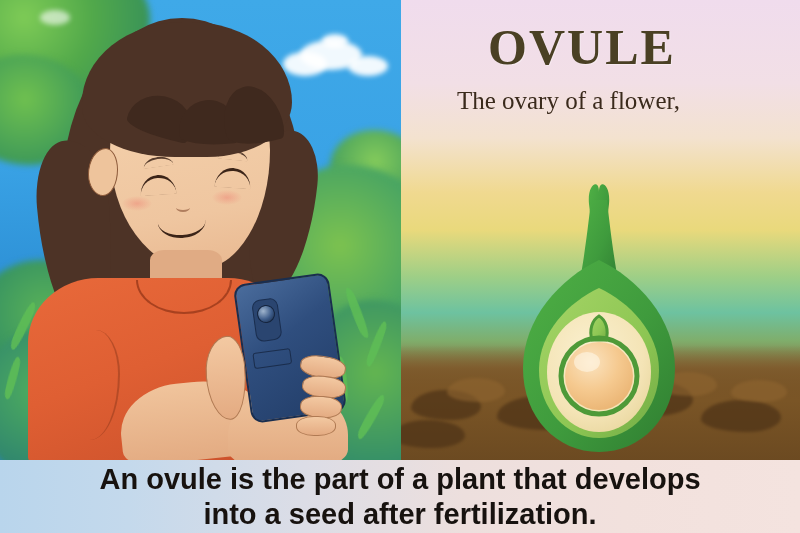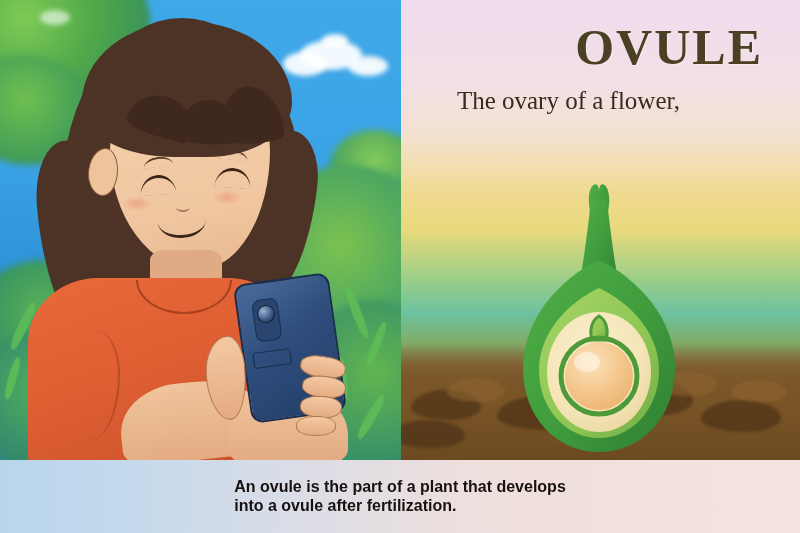--- a/index.html
+++ b/index.html
@@ -316,21 +316,21 @@
     opacity: .72;
     filter: blur(1.4px);
   }
   .clod.light { background: #8f6530; opacity: .6; }
 
   
   .title {
     position: absolute;
     left: 0; top: 18px;
     width: 362px;
-    text-align: right;
+    text-align: center;
     font-family: "Liberation Serif", serif;
     font-weight: bold;
     font-size: 50px;
     letter-spacing: 2px;
     color: #4a4024;
     text-shadow: 1px 1px 0 rgba(255,255,255,.35);
   }
   .subtitle {
     position: absolute;
     left: 0; top: 86px;
@@ -355,24 +355,24 @@
         #c4d9ec 16%,
         #dcdde6 38%,
         #eddfdd 58%,
         #f2e1dd 78%,
         #f4e3df 100%);
     display: flex;
     align-items: center;
     justify-content: center;
   }
   .caption-text {
-    text-align: left;
+    text-align: center;
     font-family: "Liberation Sans", sans-serif;
     font-weight: bold;
-    font-size: 16px;
+    font-size: 29px;
     line-height: 1.18;
     color: #17120f;
     padding: 0 28px;
   }
   .caption-text span { display: block; }
 </style>
 </head>
 <body>
 
 <div class="card">
@@ -519,17 +519,17 @@
              C 110 170, 107 160, 100 156 Z" fill="url(#gInner)" stroke="#4e9a38" stroke-width="3"></path>
 
     <circle cx="100" cy="216" r="38" fill="none" stroke="#4e9a38" stroke-width="5"></circle>
     <circle cx="100" cy="216" r="34" fill="url(#gEgg)"></circle>
     <ellipse cx="88" cy="202" rx="13" ry="10" fill="rgba(255,250,235,.55)"></ellipse>
   </svg>
 
   <div class="caption-band">
     <div class="caption-text">
       <span>An ovule is the part of a plant that develops</span>
-      <span>into a ovule after fertilization.</span>
+      <span>into a seed after fertilization.</span>
     </div>
   </div>
 
 </div>
 
 </body></html>

